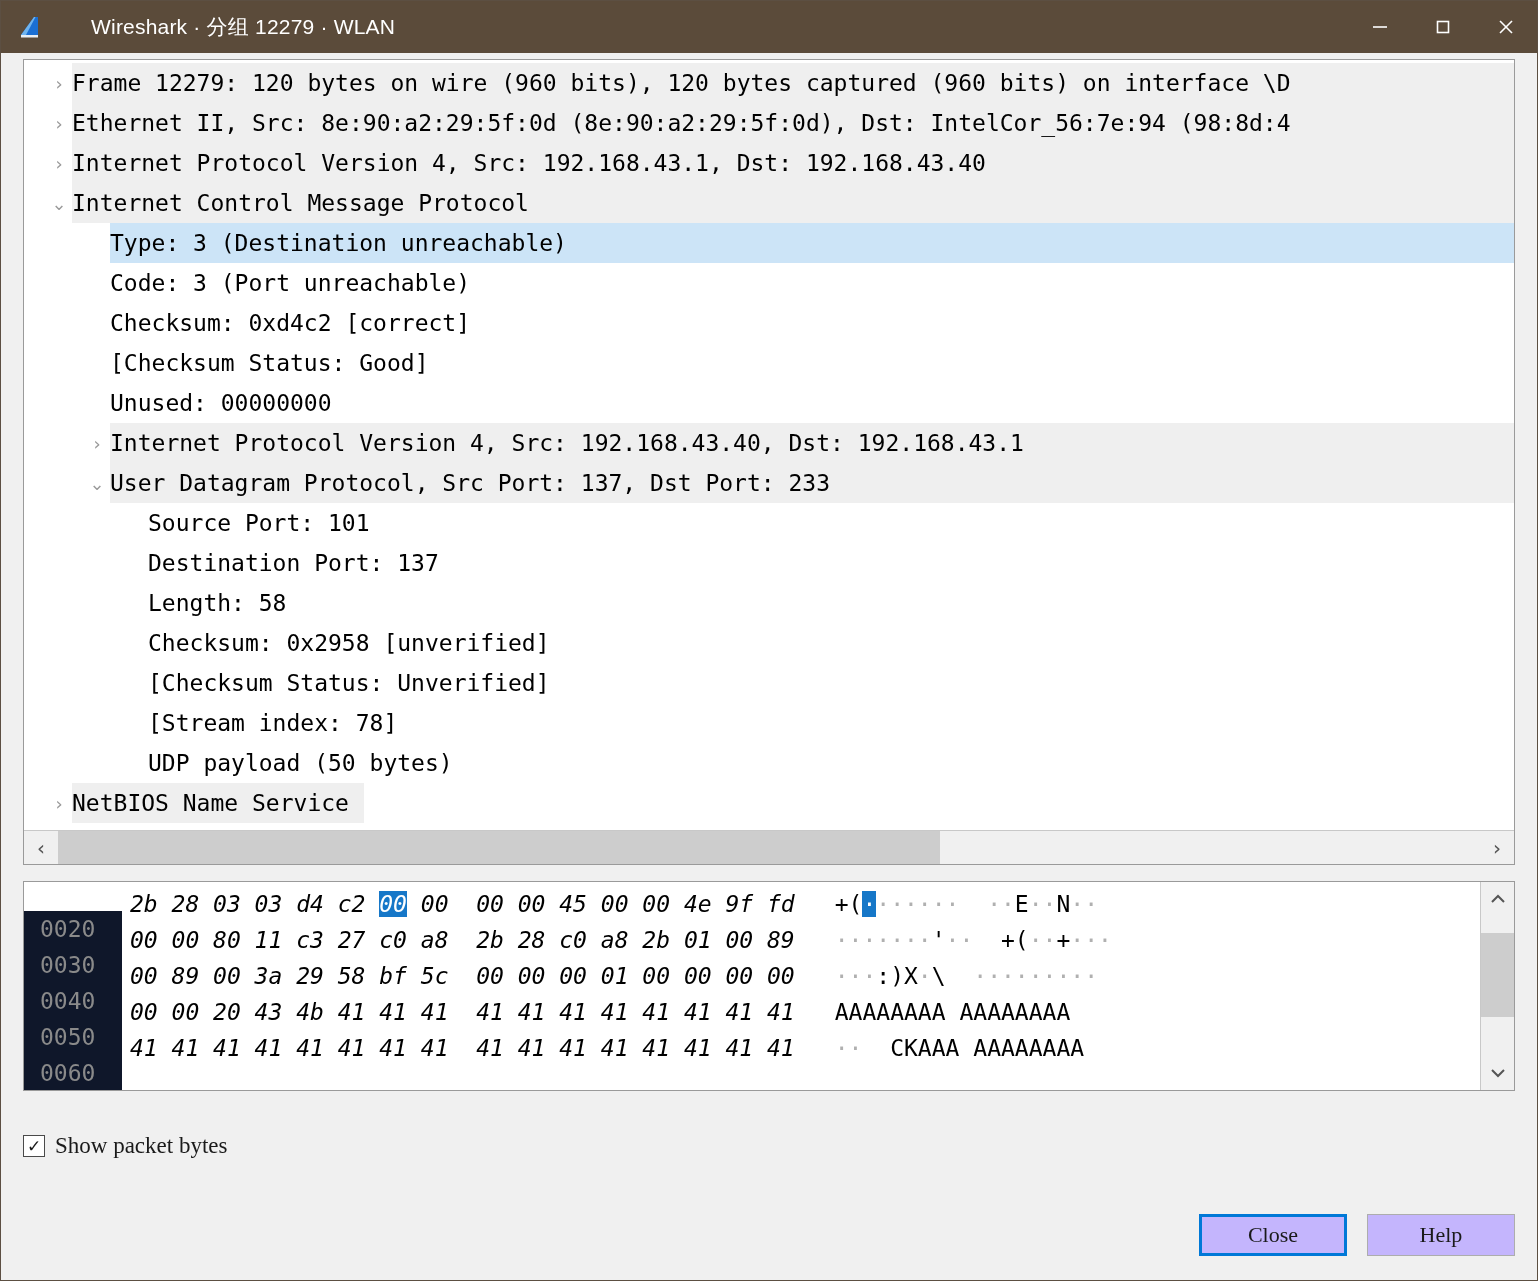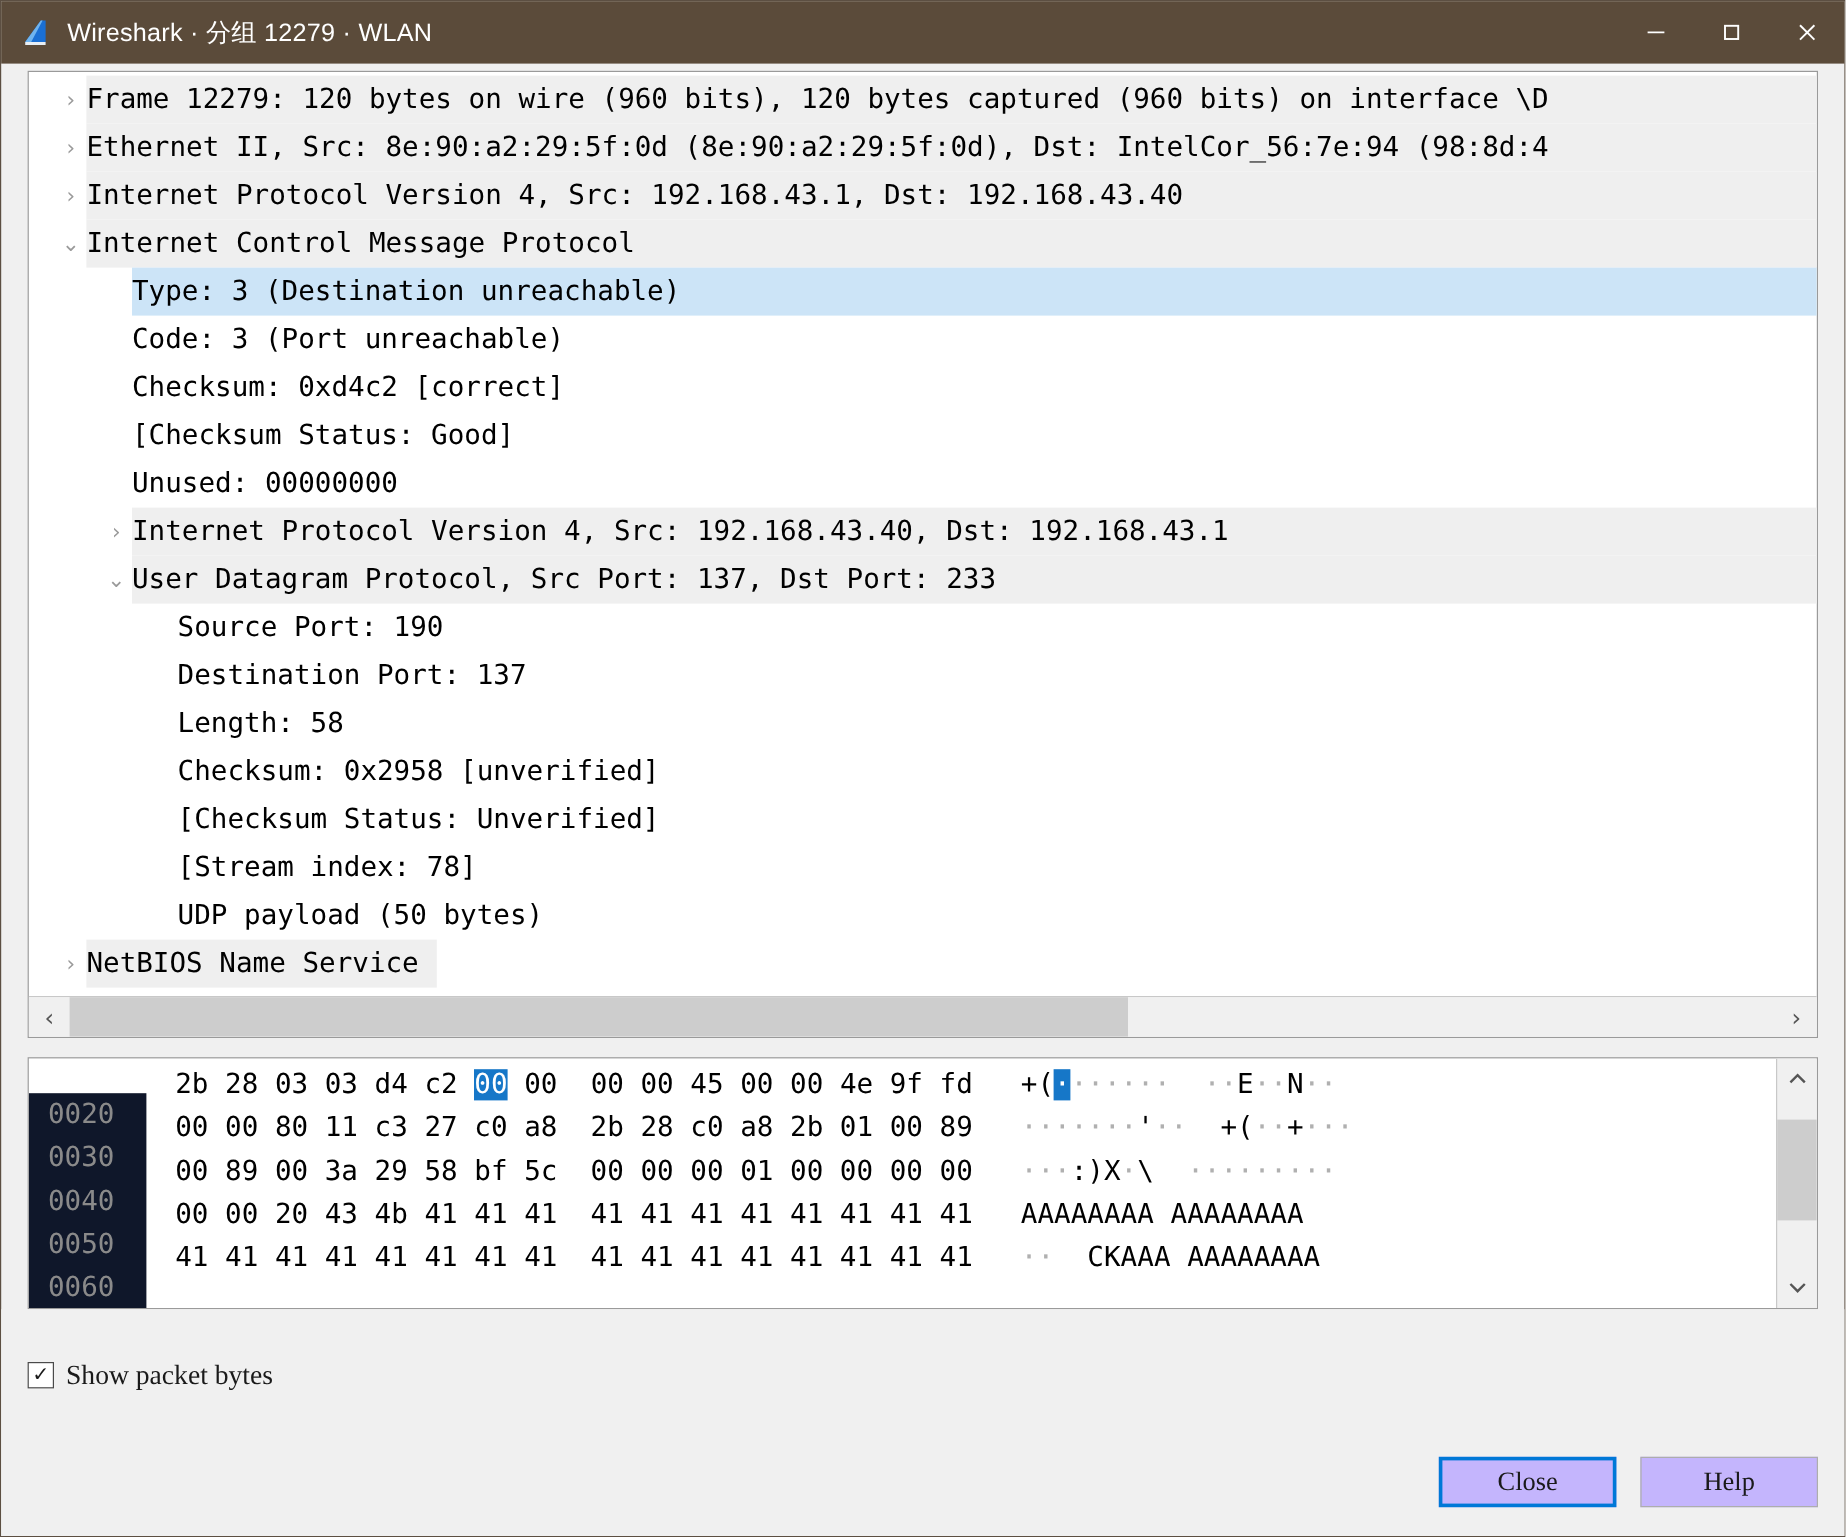--- a/index.html
+++ b/index.html
@@ -16,20 +16,21 @@
     background: #f0f0f0;
     border: 1px solid #5c4f42;
   }
 
   
   .titlebar {
     height: 52px; min-height: 52px;
     background: #5b4b3a;
     display: flex; align-items: center;
     position: relative;
+    gap: 35px;
   }
   .tb-icon {
     margin-left: 17px; width: 26px; height: 26px;
     display: flex; align-items: center; justify-content: center;
   }
   .tb-title {
     margin-left: 12px;
     color: #ffffff;
     font-size: 21px;
     letter-spacing: 0.2px;
@@ -130,21 +131,21 @@
     font-size: 23px;
     padding-top: 4px;
   }
   .col-offsets {
     background: #0f172a;
     width: 98px; min-width: 98px;
     padding-left: 16px;
     margin-top: 25px;
   }
   .col-offsets .hexline { color: #8a8a8a; }
-  .col-hex { padding-left: 24px; }
+  .col-hex { padding-left: 8px; font-style: italic; }
   .col-ascii { padding-left: 40px; }
   .hexline {
     height: 36px; line-height: 36px;
     white-space: pre;
     color: #000000;
   }
   .hx-sel {
     background: #1677c8;
     color: #ffffff;
   }
@@ -291,21 +292,21 @@
           <span class="twig">›</span>
           <span class="tlabel">Internet Protocol Version 4, Src: 192.168.43.40, Dst: 192.168.43.1</span>
         </div>
         <div class="trow ind1 bg-gray">
           <div class="rowbg" style="left: 86px;"></div>
           <span class="twig">⌄</span>
           <span class="tlabel">User Datagram Protocol, Src Port: 137, Dst Port: 233</span>
         </div>
         <div class="trow ind2">
           <span class="twig"></span>
-          <span class="tlabel">Source Port: 190</span>
+          <span class="tlabel">Source Port: 101</span>
         </div>
         <div class="trow ind2">
           <span class="twig"></span>
           <span class="tlabel">Destination Port: 137</span>
         </div>
         <div class="trow ind2">
           <span class="twig"></span>
           <span class="tlabel">Length: 58</span>
         </div>
         <div class="trow ind2">

